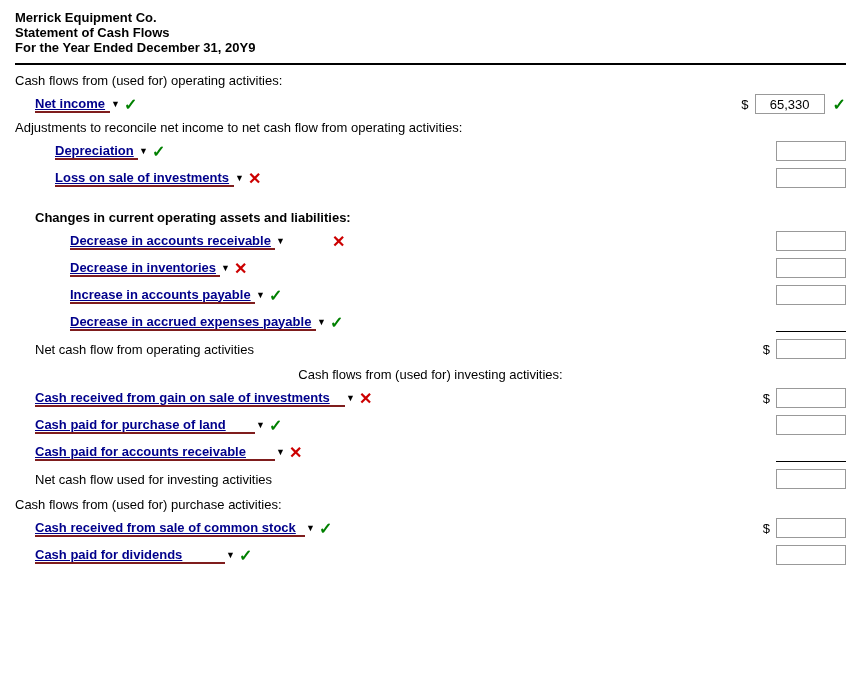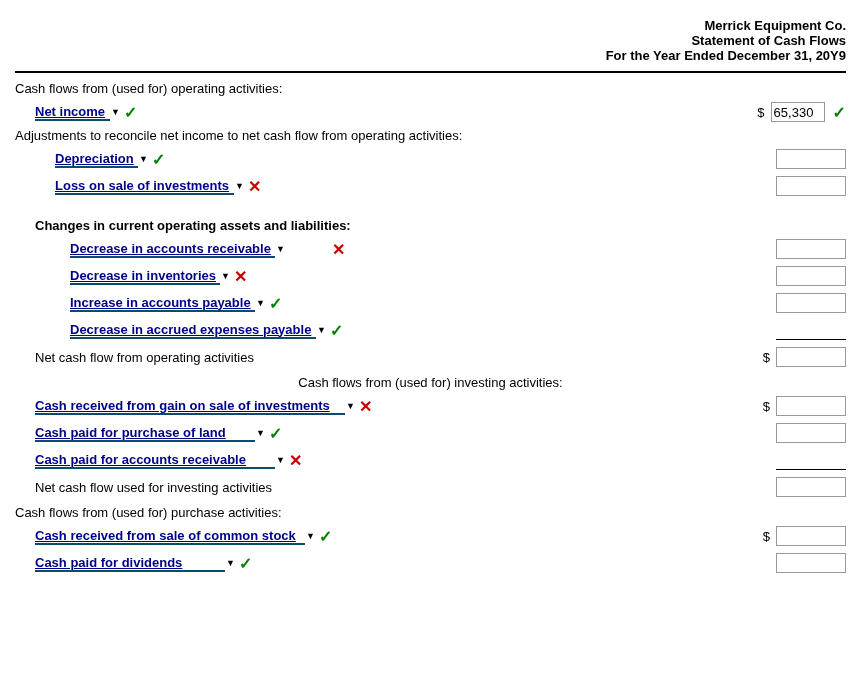--- a/index.html
+++ b/index.html
@@ -6,23 +6,22 @@
     body {
       font-family: Arial, sans-serif;
       font-size: 13px;
       background: #fff;
       color: #000;
       width: 861px;
       min-height: 680px;
       padding: 10px 15px;
     }
     .header {
-      text-align: right;
+      text-align: left;
       margin-bottom: 8px;
-      margin-top: 8px;
     }
     .header-line {
       font-weight: bold;
       font-size: 13px;
     }
     .divider {
       border: none;
       border-top: 2px solid #000;
       margin: 4px 0 8px 0;
     }
@@ -61,21 +60,21 @@
       font-size: 13px;
       margin-right: 2px;
     }
     .net-label {
       font-size: 13px;
       color: #000;
       min-width: 400px;
     }
     select.styled-select {
       border: none;
-      border-bottom: 2px solid #0c4a6e;
+      border-bottom: 2px solid #7f1d1d;
       background: transparent;
       font-size: 13px;
       font-weight: bold;
       color: #00008b;
       text-decoration: underline;
       cursor: pointer;
       appearance: none;
       -webkit-appearance: none;
       padding-right: 4px;
     }
@@ -89,25 +88,25 @@
       color: #000;
     }
     input[type="text"] {
       border: 1px solid #999;
       height: 20px;
       font-size: 13px;
       padding: 0 2px;
       background: #fff;
     }
     .value-65330 {
-      width: 54px;
+      width: 70px;
       border: 1px solid #999;
       height: 20px;
       font-size: 13px;
-      text-align: left;
+      text-align: center;
       padding-right: 3px;
     }
   </style>
 </head>
 <body>
 
 <div class="header">
   <div class="header-line">Merrick Equipment Co.</div>
   <div class="header-line">Statement of Cash Flows</div>
   <div class="header-line">For the Year Ended December 31, 20Y9</div>

